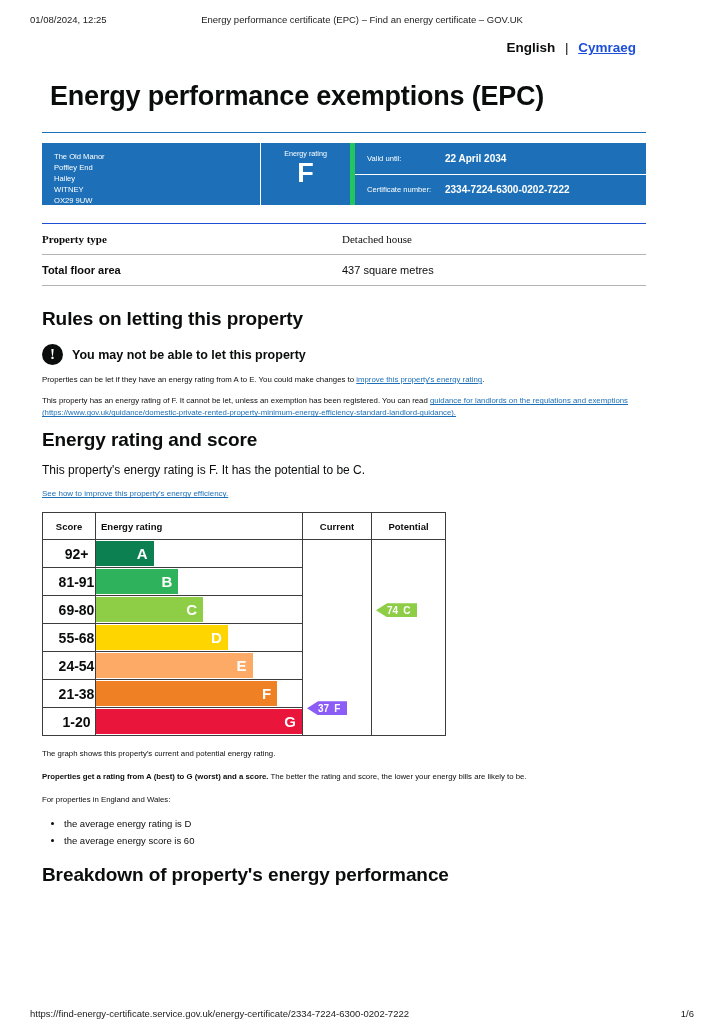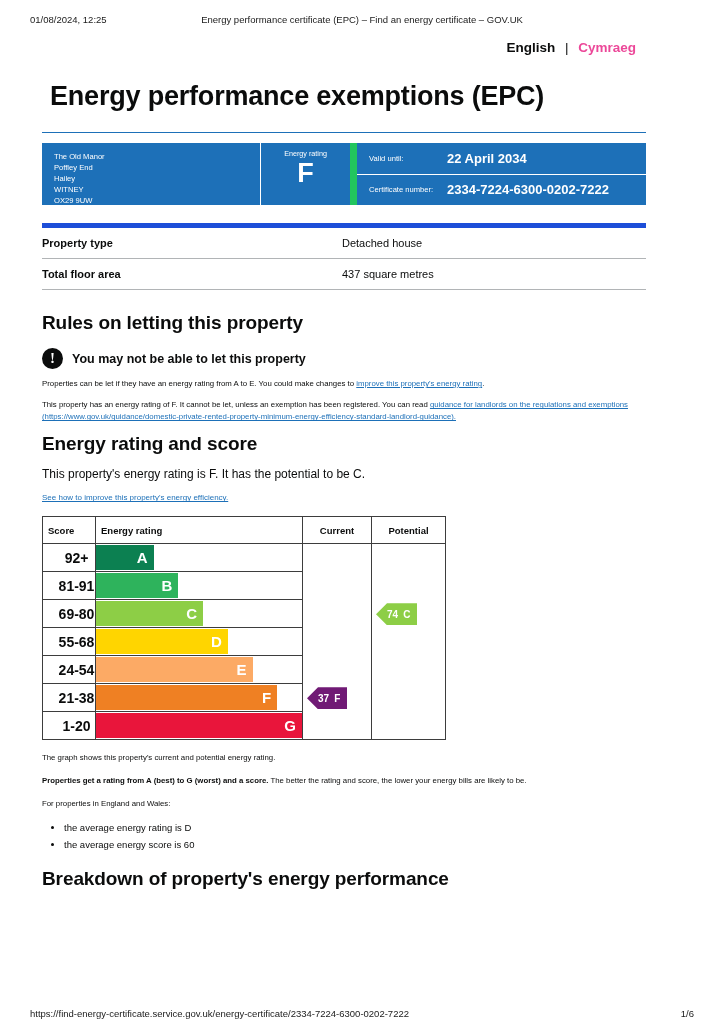--- a/index.html
+++ b/index.html
@@ -82,21 +82,22 @@
   }
   .lang-bar .lang-current {
     font-weight: bold;
     color: #0b0c0c;
   }
   .lang-bar .lang-sep {
     color: #0b0c0c;
     padding: 0 6px;
   }
   .lang-bar .lang-link {
-    color: #ec4899;
+    color: #1d4ed8;
+    text-decoration: underline;
     font-weight: bold;
     cursor: pointer;
   }
 
   h1.page-title {
     font-size: 27px;
     line-height: 1.15;
     margin: 0 0 20px 8px;
     font-weight: bold;
     letter-spacing: -0.2px;
@@ -140,58 +141,59 @@
   }
   .summary .rating-box .rletter {
     font-size: 27px;
     font-weight: bold;
     line-height: 1.05;
   }
   .summary .meta {
     background: #1d70b8;
     color: #ffffff;
     flex: 1;
-    border-left: 7px solid #22c55e;
+    border-left: 5px solid #22c55e;
     box-sizing: border-box;
     display: flex;
     flex-direction: column;
   }
   .summary .meta .meta-row {
     flex: 1;
     display: flex;
     align-items: center;
     padding-left: 12px;
     font-size: 7.6px;
   }
   .summary .meta .meta-row:first-child {
     border-bottom: 1px solid #ffffff;
   }
   .summary .meta .mlabel {
     width: 78px;
     line-height: 1.25;
   }
   .summary .meta .mvalue {
     font-weight: bold;
-    font-size: 13px;
+    font-size: 10px;
   }
 
   
   table.facts {
     width: 604px;
     border-collapse: collapse;
     margin-bottom: 22px;
   }
   table.facts td {
     border-bottom: 1px solid #b1b4b6;
     padding: 9px 0 9px 0;
     font-size: 11px;
     vertical-align: top;
   }
   table.facts tr:first-child td {
-    border-top: 5px solid #1d4ed8;
+    border-top: 1px solid #1d4ed8;
+    font-family: Liberation Serif, serif;
   }
   table.facts td.k {
     width: 300px;
     font-weight: bold;
   }
 
   h2 {
     font-size: 19px;
     margin: 0 0 14px 0;
     font-weight: bold;
@@ -258,21 +260,21 @@
     table-layout: fixed;
   }
   .epc th {
     border: 1px solid #3d3d3d;
     font-size: 9.5px;
     font-weight: bold;
     padding: 4px 5px;
     text-align: left;
     height: 18px;
   }
-  .epc th.score-h { width: 42px; text-align: left;}
+  .epc th.score-h { width: 42px; text-align: center;}
   .epc th.band-h { width: 196px; }
   .epc th.cur-h { width: 58px; text-align: center;}
   .epc th.pot-h { width: 63px; text-align: center;}
   .epc td {
     border: 1px solid #3d3d3d;
     padding: 0;
     height: 27px;
     vertical-align: middle;
   }
   .epc td.score {
@@ -298,21 +300,21 @@
     padding-right: 6px;
     box-sizing: border-box;
   }
   .epc td.cur, .epc td.pot {
     position: relative;
   }
   .arrow {
     position: absolute;
     top: 50%;
     transform: translateY(-50%);
-    height: 22px;
+    height: 14px;
     display: flex;
     align-items: center;
     color: #ffffff;
     font-weight: bold;
     font-size: 10px;
     padding-left: 11px;
     padding-right: 7px;
     white-space: nowrap;
     clip-path: polygon(0% 50%, 11px 0%, 100% 0%, 100% 100%, 11px 100%);
   }
@@ -421,21 +423,21 @@
         <th class="band-h">Energy rating</th>
         <th class="cur-h">Current</th>
         <th class="pot-h">Potential</th>
       </tr>
       <tr>
         <td class="score">92+</td>
         <td class="bandcell">
           <div class="bar" id="bar0" style="background: rgb(12, 128, 81); width: 28%;">A</div>
         </td>
         <td class="cur" rowspan="7">
-              <div class="arrow cur-arrow" style="background: #701a75; top: 154px;">
+              <div class="arrow cur-arrow" style="background: #8b5cf6; top: 168px;">
                 <span>37</span>
                 <span class="sep"></span>
                 <span>F</span>
               </div>
             </td>
         <td class="pot" rowspan="7">
               <div class="arrow pot-arrow" style="background: rgb(141, 206, 70); top: 70px;">
                 <span>74</span>
                 <span class="sep"></span>
                 <span>C</span>

